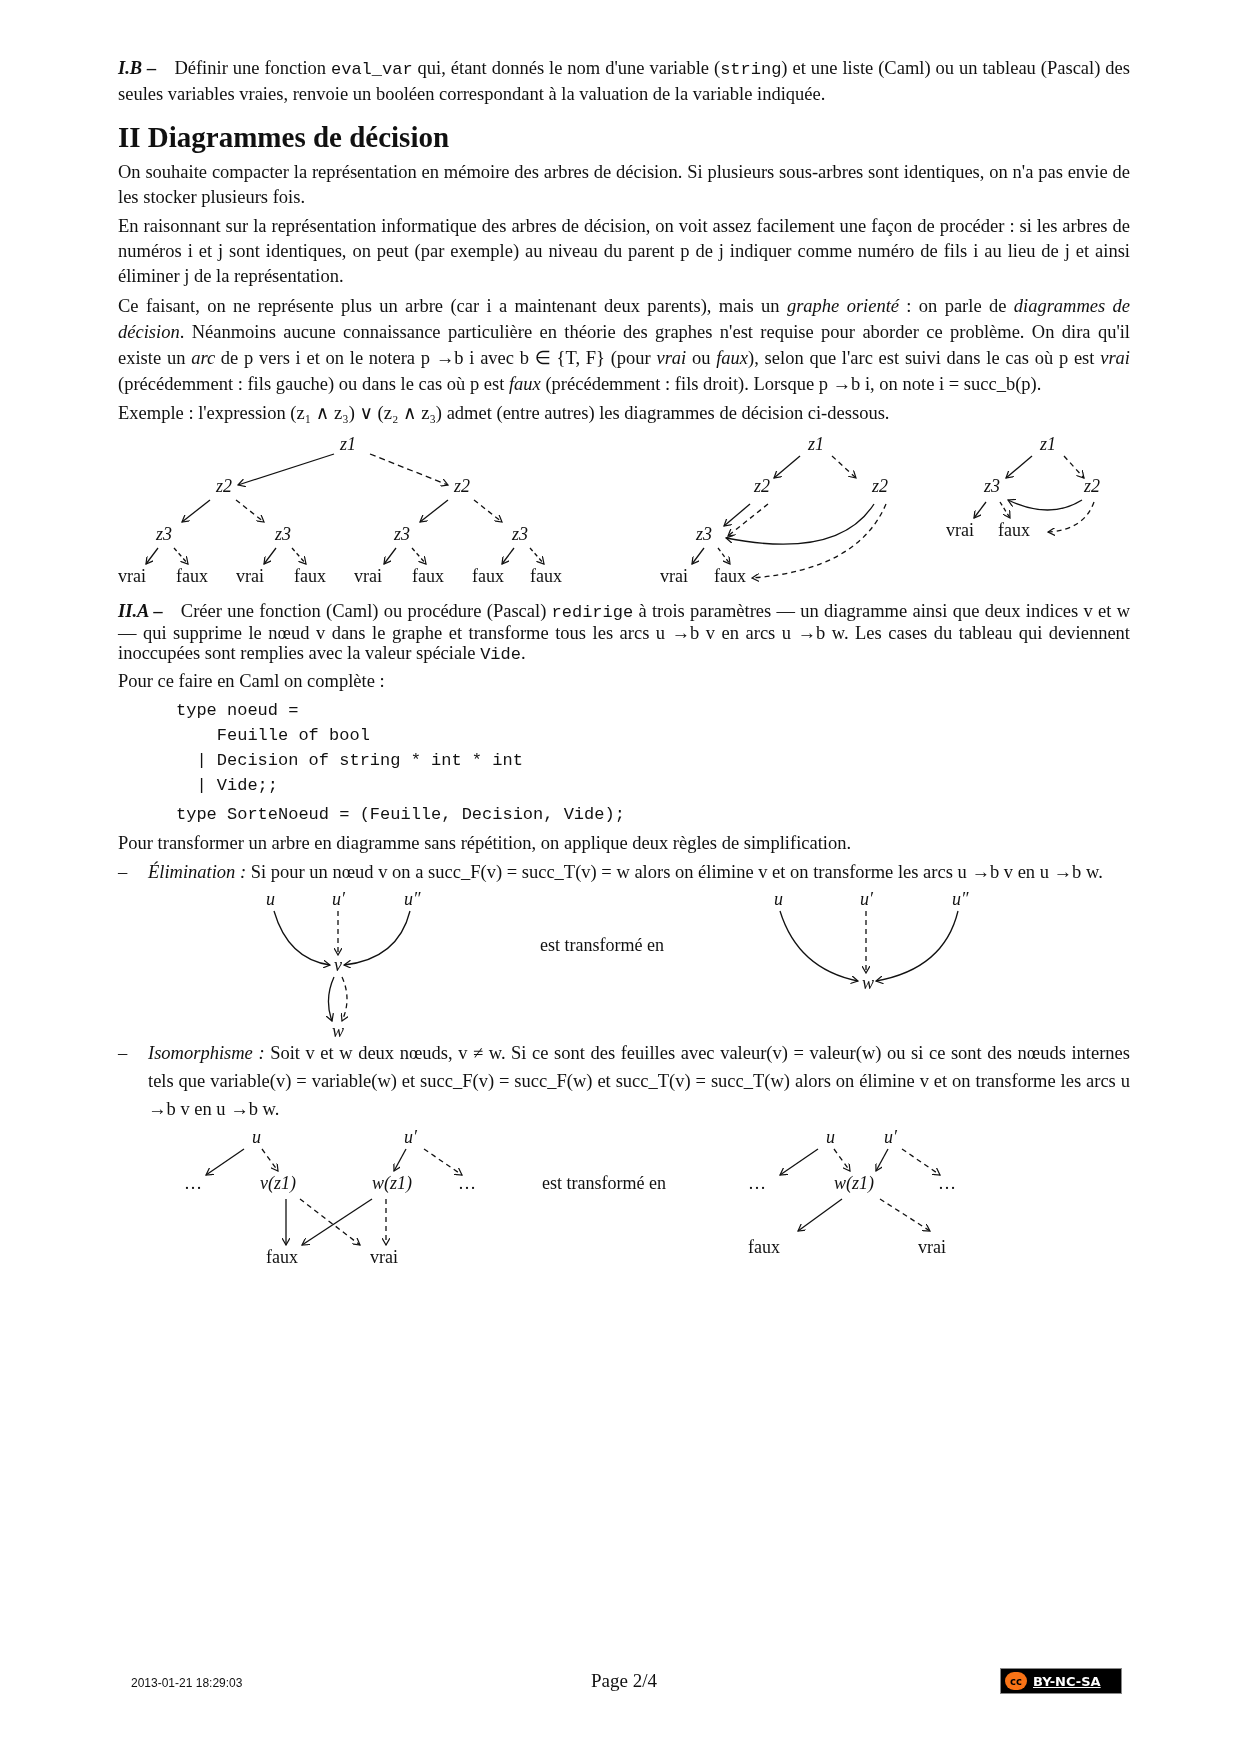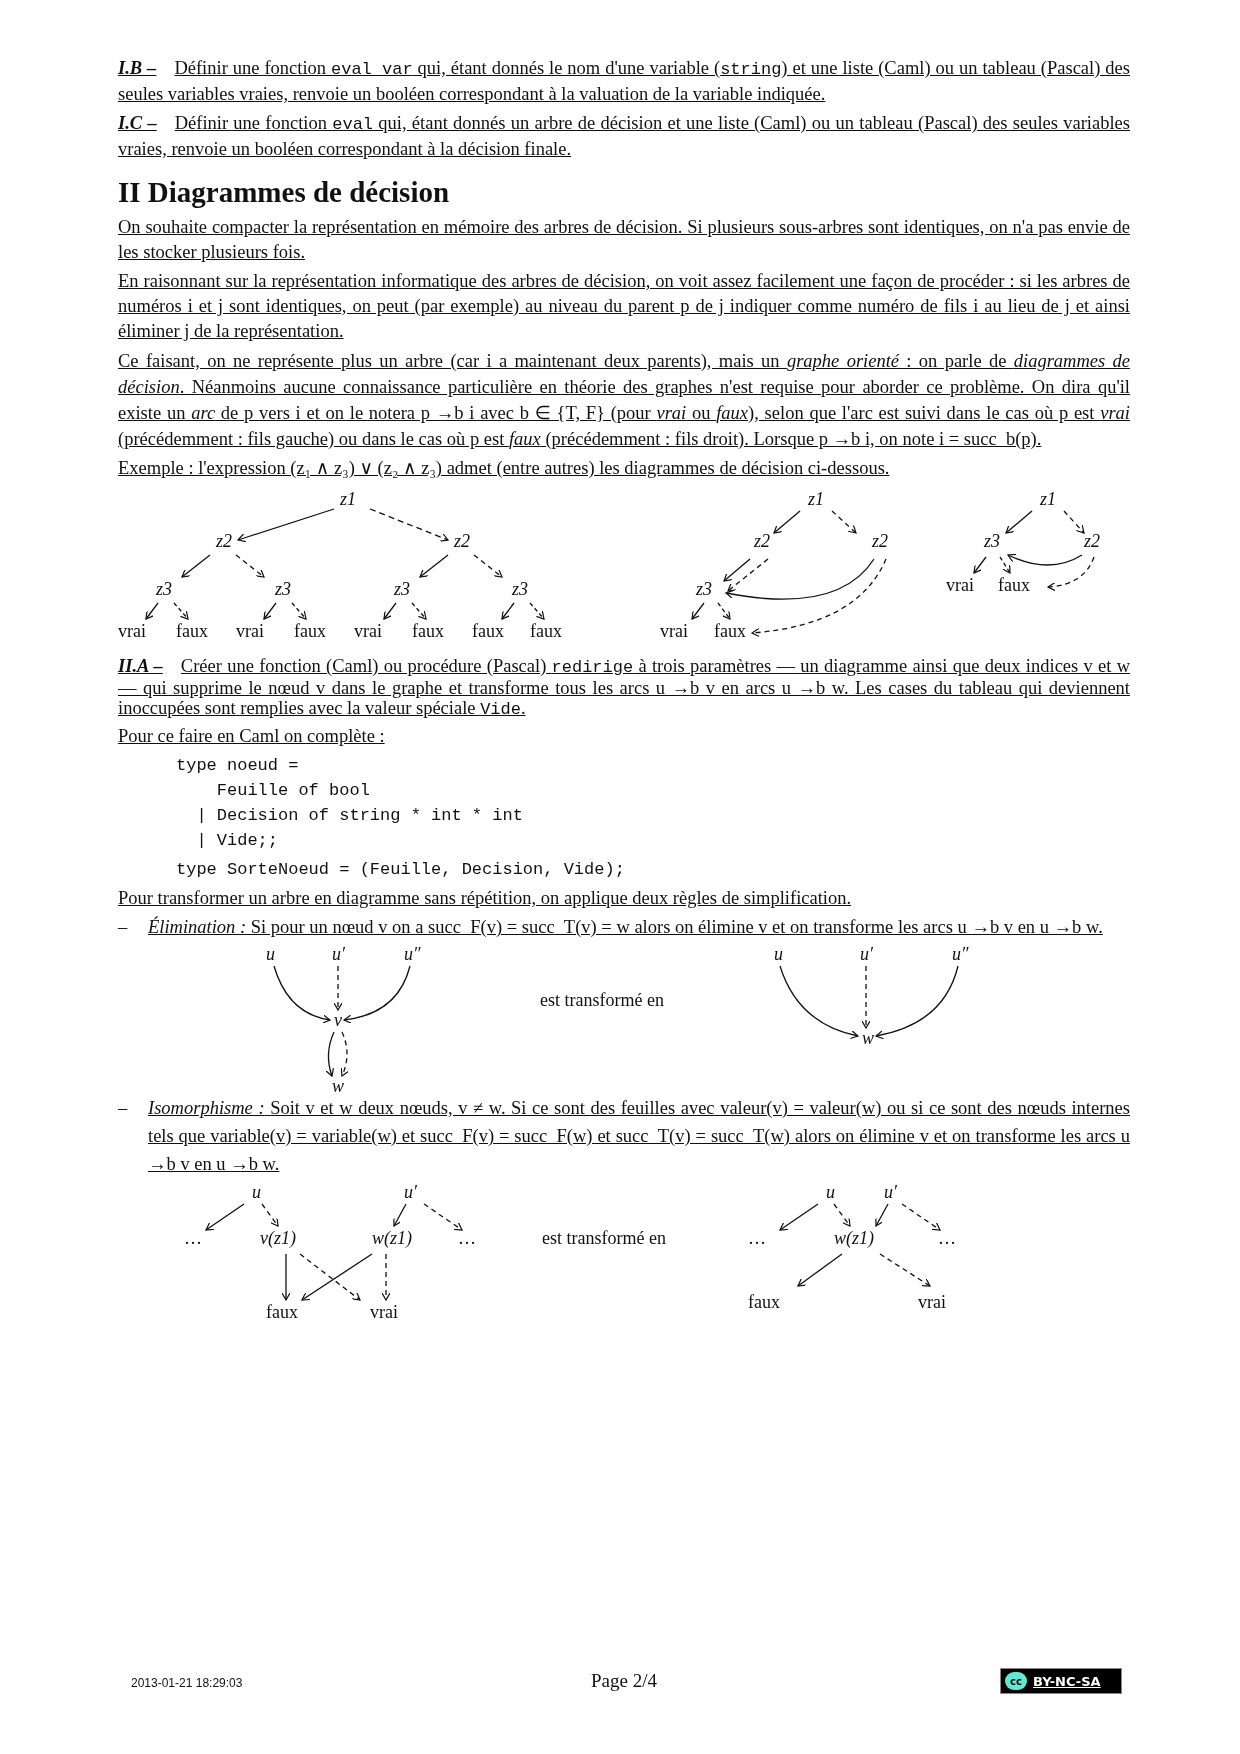--- a/index.html
+++ b/index.html
@@ -1,54 +1,51 @@
 <!DOCTYPE html>
 <html><head>
 <meta charset="utf-8">
 <style>
   html, body { margin: 0; padding: 0; background: #ffffff; }
   body { width: 1240px; height: 1754px; position: relative; overflow: hidden;
          font-family: "DejaVu Serif", "Liberation Serif", serif; color: #111; }
   .page { position: absolute; left: 118px; top: 56px; width: 1012px; }
-  .p { font-size: 18.5px; line-height: 25px; text-align: justify; margin: 0 0 4px 0; font-family: "Liberation Serif", serif; text-decoration: underline; }
+  .p { font-size: 18.5px; line-height: 25px; text-align: justify; margin: 0 0 4px 0; font-family: "Liberation Serif", serif; }
   .qlabel { font-weight: bold; font-style: italic; margin-right: 18px; }
   .tt { font-family: "Liberation Mono", "DejaVu Sans Mono", monospace; font-size: 17px; }
   .it { font-style: italic; }
   .sec { font-size: 29px; font-weight: bold; margin: 14px 0 6px 0; font-family: "Liberation Serif", serif; }
   .code { font-family: "Liberation Mono", monospace; font-size: 17px; line-height: 25px; white-space: pre; margin: 4px 0 4px 58px; }
   .bullet { position: relative; padding-left: 30px; }
   .bullet .dash { position: absolute; left: 0; top: 0; }
   svg text { font-family: "Liberation Serif", serif; }
   .footer { position: absolute; top: 1668px; left: 118px; width: 1012px; height: 30px; }
   .footer .date { position: absolute; left: 0; top: 8px; font-size: 12px; font-family: Liberation Sans, sans-serif; margin-left: 13px; }
   .footer .pg { position: absolute; left: 0; right: 0; text-align: center; top: 2px; font-size: 19px; font-family: Liberation Serif, serif; }
   .footer .cc { position: absolute; right: 8px; top: 0; width: 120px; height: 24px; background: #000; border: 1px solid #888; display: flex; align-items: center; }
-  .footer .cc .cc-logo { width: 22px; height: 18px; margin-left: 4px; border-radius: 10px; background: #5eead4; color: #000; font: bold 10px "DejaVu Sans", sans-serif; display:flex; align-items:center; justify-content:center; }
+  .footer .cc .cc-logo { width: 22px; height: 18px; margin-left: 4px; border-radius: 10px; background: #f97316; color: #000; font: bold 10px "DejaVu Sans", sans-serif; display:flex; align-items:center; justify-content:center; }
   .footer .cc .cc-text { color: #fff; font: bold 13px "DejaVu Sans", sans-serif; margin-left: 6px; text-decoration: underline; }
 </style>
 </head>
 <body>
 
 <svg width="0" height="0" style="position:absolute">
   <defs>
     <marker id="ah" markerWidth="8" markerHeight="8" refX="7" refY="4" orient="auto" markerUnits="userSpaceOnUse">
       <path d="M0,0 L7,4 L0,8" fill="none" stroke="#111" stroke-width="1.2"></path>
     </marker>
   </defs>
 </svg>
 
 <div class="page">
 
   <p class="p">
     <span class="qlabel">I.B –</span><span>Définir une fonction </span><span class="tt">eval_var</span><span> qui, étant donnés le nom d'une variable (</span><span class="tt">string</span><span>) et une liste (Caml) ou un tableau (Pascal) des seules variables vraies, renvoie un booléen correspondant à la valuation de la variable indiquée.</span>
   </p>
 
-  <p class="p">
-    <span class="qlabel">I.C –</span><span>Définir une fonction </span><span class="tt">eval</span><span> qui, étant donnés un arbre de décision et une liste (Caml) ou un tableau (Pascal) des seules variables vraies, renvoie un booléen correspondant à la décision finale.</span>
-  </p>
 
   <div class="sec">II  Diagrammes de décision</div>
 
   <p class="p">On souhaite compacter la représentation en mémoire des arbres de décision. Si plusieurs sous-arbres sont identiques, on n'a pas envie de les stocker plusieurs fois.</p>
   <p class="p">En raisonnant sur la représentation informatique des arbres de décision, on voit assez facilement une façon de procéder : si les arbres de numéros i et j sont identiques, on peut (par exemple) au niveau du parent p de j indiquer comme numéro de fils i au lieu de j et ainsi éliminer j de la représentation.</p>
   <p class="p" style="line-height:26px;">
     <span>Ce faisant, on ne représente plus un arbre (car i a maintenant deux parents), mais un </span><span class="it">graphe orienté</span><span> : on parle de </span><span class="it">diagrammes de décision</span><span>. Néanmoins aucune connaissance particulière en théorie des graphes n'est requise pour aborder ce problème. On dira qu'il existe un </span><span class="it">arc</span><span> de p vers i et on le notera p →b i avec b ∈ {T, F} (pour </span><span class="it">vrai</span><span> ou </span><span class="it">faux</span><span>), selon que l'arc est suivi dans le cas où p est </span><span class="it">vrai</span><span> (précédemment : fils gauche) ou dans le cas où p est </span><span class="it">faux</span><span> (précédemment : fils droit). Lorsque p →b i, on note i = succ_b(p).</span>
   </p>
   <p class="p">Exemple : l'expression (z₁ ∧ z₃) ∨ (z₂ ∧ z₃) admet (entre autres) les diagrammes de décision ci-dessous.</p>
 

